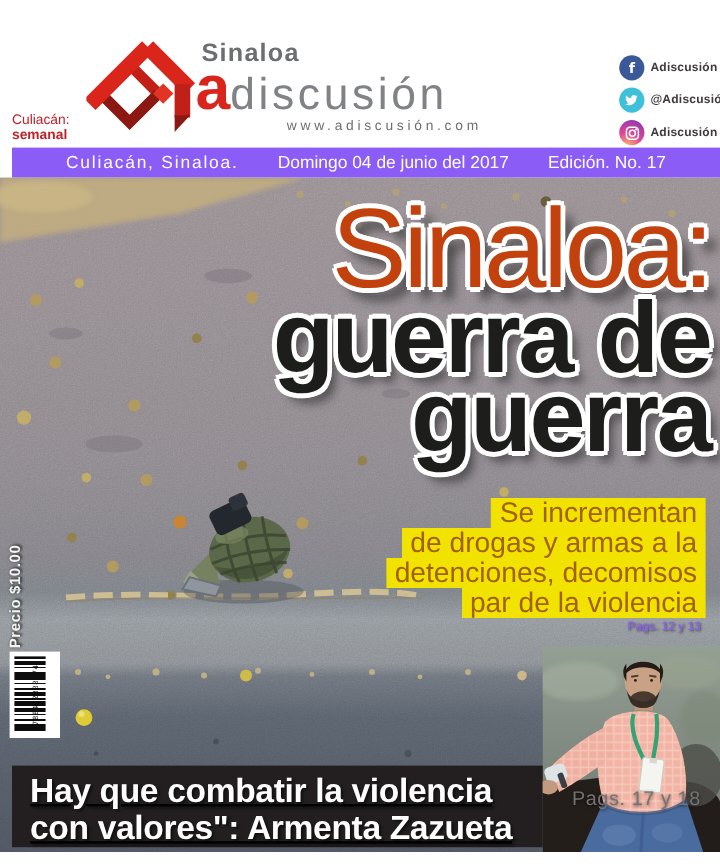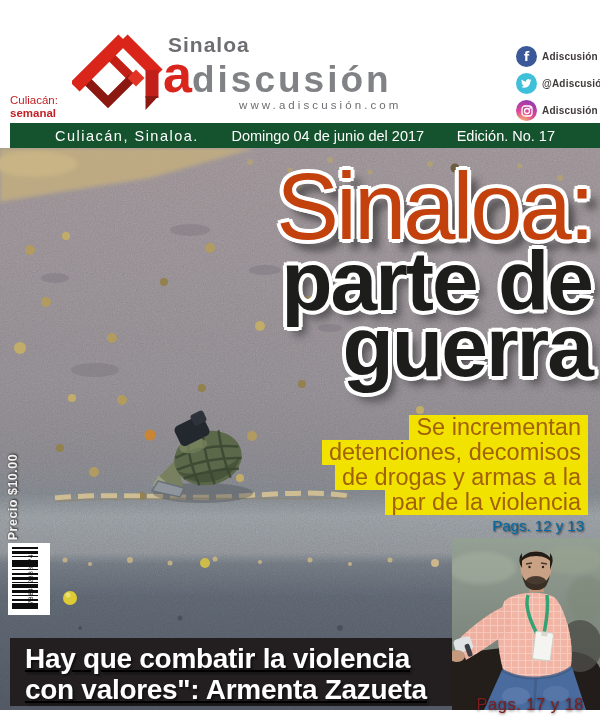--- a/index.html
+++ b/index.html
@@ -4,37 +4,37 @@
 <style>
   html,body { margin:0; padding:0; background:#fff; }
   .page { position:relative; width:600px; height:720px; background:#fff; overflow:hidden;
           font-family:"Liberation Sans", sans-serif; }
 
   
   .kicker { position:absolute; left:168px; top:33px; font-size:21px; font-weight:bold;
             color:#6d6e71; letter-spacing:1px; }
   .brand { position:absolute; left:163px; top:50px; display:flex; align-items:baseline; }
   .brand-a { font-size:52px; font-weight:bold; color:#d9251b; line-height:48px; }
-  .brand-rest { font-size:37px; font-weight:700; color:#808285; letter-spacing:3px; line-height:48px; }
+  .brand-rest { font-size:37px; font-weight:400; color:#808285; letter-spacing:3px; line-height:48px; }
   .website { position:absolute; left:239px; top:99px; font-size:11.5px; color:#6d6e71; letter-spacing:3.1px; }
   .frequency { position:absolute; left:10px; top:94px; color:#c22126; font-size:11.5px; line-height:12.5px; }
   .frequency .freq-b { font-weight:bold; }
   .logo-mark { position:absolute; left:72px; top:30px; }
 
   .social { position:absolute; left:516px; top:46px; display:flex; flex-direction:column; gap:6px; }
   .social-row { display:flex; align-items:center; gap:5px; }
   .social-ic { width:21px; height:21px; border-radius:50%; display:flex; align-items:center;
                justify-content:center; flex:0 0 auto; }
   .ic-fb { background:#3b5998; }
   .ic-tw { background:#3fc0da; }
   .ic-ig { background:radial-gradient(circle at 30% 110%, #fdc468 0%, #df4996 45%, #9036b2 90%); }
   .social-label { font-size:10px; font-weight:bold; color:#403a3a; letter-spacing:.2px; }
 
   
-  .dateline { position:absolute; left:10px; right:0; top:123px; height:25px; background:#14532d;
+  .dateline { position:absolute; left:10px; right:0; top:123px; height:25px; background:#8b5cf6;
               color:#fff; display:flex; align-items:center; justify-content:space-between;
               padding:0 45px; box-sizing:border-box; font-size:14.5px; }
   .dateline .place { letter-spacing:1.5px; }
 
   
   .photo { position:absolute; left:0; top:148px; width:600px; height:562px; z-index:1; }
 
   
   .hl-red { position:absolute; right:8px; top:160px; z-index:3; font-size:94px; font-weight:normal;
             color:#c2410c; letter-spacing:-3px; line-height:94px; white-space:nowrap;
@@ -47,21 +47,21 @@
               text-shadow:
                 0 -4px 0 #fff, 4px 0 0 #fff, 0 4px 0 #fff, -4px 0 0 #fff,
                 3px 3px 0 #fff, -3px -3px 0 #fff, 3px -3px 0 #fff, -3px 3px 0 #fff,
                 7px 8px 8px rgba(25,25,25,.55); }
 
   
   .deck { position:absolute; right:12px; top:415px; z-index:3; display:flex; flex-direction:column;
           align-items:flex-end; }
   .deck-line { background:#f2e200; color:#a16207; font-size:23.5px; line-height:25px; height:25px;
                padding:0 7px; white-space:nowrap; }
-  .deck-pages { color:#0369a1; font-size:15px; margin-top:2px; margin-right:4px;
+  .deck-pages { color:#8b5cf6; font-size:10px; margin-top:2px; margin-right:4px;
                 text-shadow:1px 1px 2px rgba(0,0,0,.65); }
 
   
   .price-vert { position:absolute; left:-31px; top:489px; width:90px; height:16px; z-index:3;
                 transform:rotate(-90deg); font-size:12.5px; font-weight:bold; color:#f4f2f2;
                 letter-spacing:.5px; text-align:center;
                 text-shadow:0 0 2px #4c4c4c, 1px 1px 2px #333; }
   .barcode { position:absolute; left:8px; top:543px; width:42px; height:72px; background:#fff;
              z-index:3; box-sizing:border-box; padding:4px 12px 4px 4px; }
   .barcode-bars { width:100%; height:100%;
@@ -74,21 +74,21 @@
                     transform-origin:center; font-family:"DejaVu Sans Mono", monospace; font-size:6px;
                     color:#111; letter-spacing:.6px; width:64px; text-align:center; }
 
   
   .band { position:absolute; left:10px; right:0; top:638px; height:68px; background:#231f20; z-index:4;
           padding:5px 0 0 15px; box-sizing:border-box;text-decoration:underline; }
   .band-line { color:#fff; font-size:28px; font-weight:bold; line-height:31px; letter-spacing:-.3px;
                white-space:nowrap; text-shadow:2px 2px 2px rgba(0,0,0,.5); }
   .man-photo { position:absolute; left:452px; top:538px; width:148px; height:172px; z-index:5;
                overflow:hidden; }
-  .band-pages { position:absolute; right:16px; top:695px; z-index:6; color:#7f1d1d; font-size:16.5px;
+  .band-pages { position:absolute; right:16px; top:657px; z-index:6; color:#737373; font-size:16.5px;
                 letter-spacing:.5px; text-shadow:0 1px 3px rgba(0,0,0,.6); }
 </style>
 </head>
 <body>
 
 <div class="page">
 
   <svg class="logo-mark" width="96" height="84" viewBox="0 0 96 80">
     <polyline points="12,46 36,22 60,46" fill="none" stroke="#c22017" stroke-width="9"></polyline>
     <polyline points="60,46 36,70 12,46" fill="none" stroke="#8c1812" stroke-width="9"></polyline>
@@ -292,28 +292,28 @@
             <rect x="52" y="8" width="14" height="12" rx="3" fill="#2e333b" transform="rotate(-14 59 14)"></rect>
           </g>
         </g>
         <path d="M10,78 L36,85 L32,94 L4,88 Z" fill="#8f959d" stroke="#6a707a" stroke-width="1.5"></path>
       </g>
     </svg>
   </div>
 
   <div class="hl-red">Sinaloa:</div>
   <div class="hl-black">
-    <div>parte de</div>
+    <div>guerra de</div>
     <div>guerra</div>
   </div>
 
   <div class="deck">
     <div class="deck-line">Se incrementan</div>
+    <div class="deck-line">de drogas y armas a la</div>
     <div class="deck-line">detenciones, decomisos</div>
-    <div class="deck-line">de drogas y armas a la</div>
     <div class="deck-line">par de la violencia</div>
     <div class="deck-pages">Pags. 12 y 13</div>
   </div>
 
   <div class="price-vert">Precio $10.00</div>
   <div class="barcode">
     <div class="barcode-bars"></div>
     <div class="barcode-digits">788492888274</div>
   </div>
 

